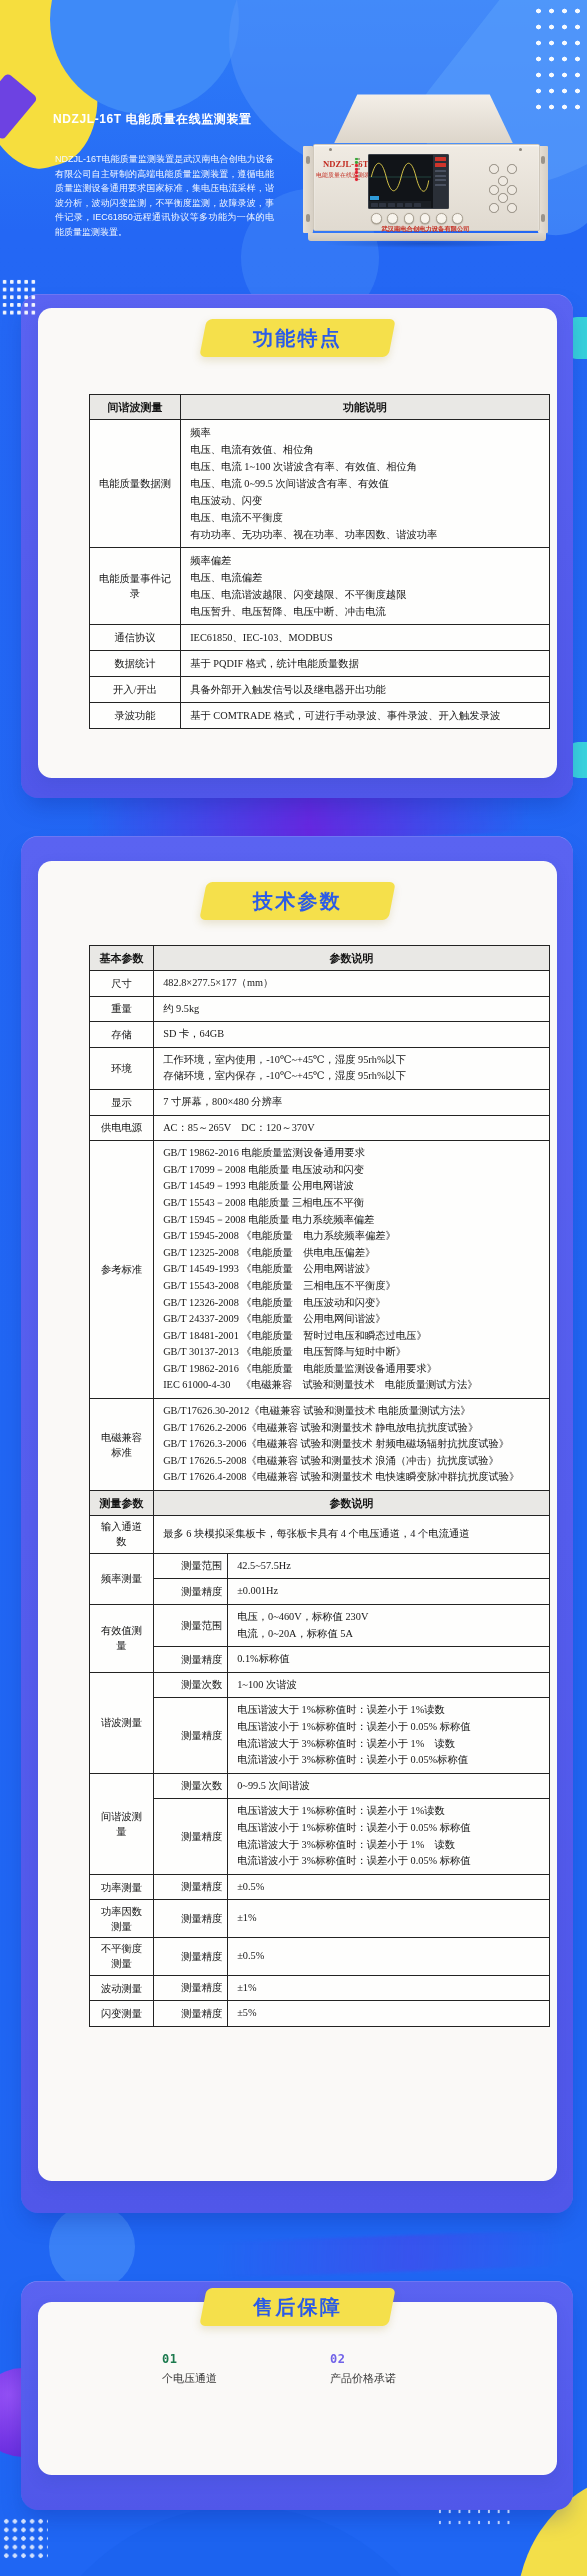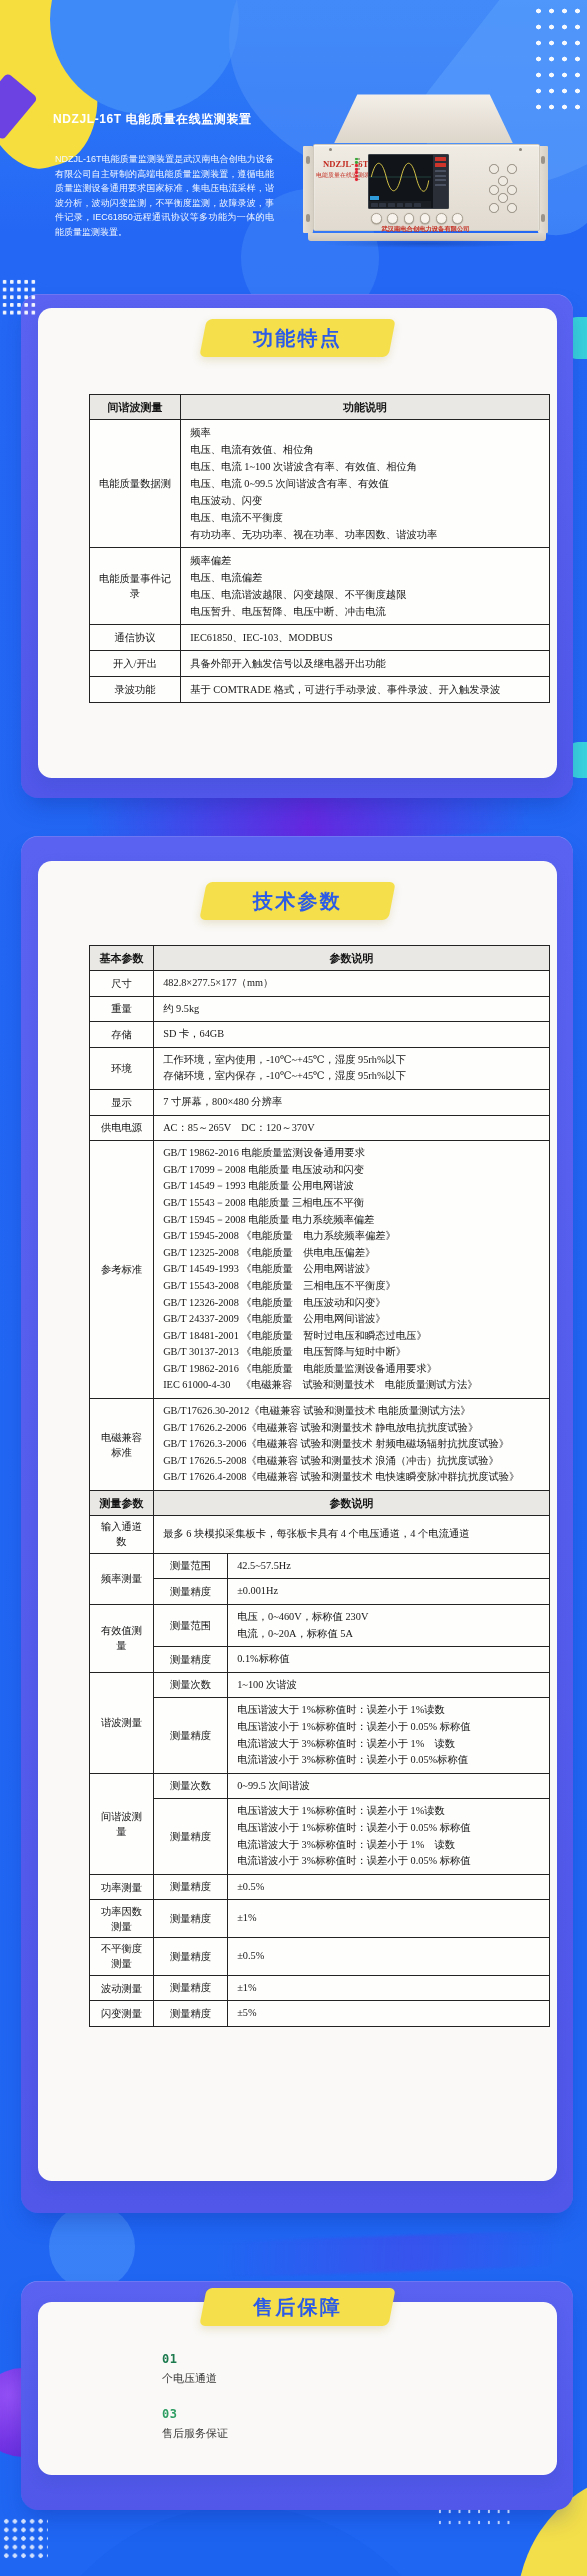--- a/index.html
+++ b/index.html
@@ -52,21 +52,21 @@
      letter-spacing:0.6px;z-index:2;}
   .hero-desc{position:absolute;left:55px;top:143px;width:219px;color:#F2F7FF;font-size:9px;line-height:14.6px;
      text-align:justify;z-index:2;}
 
   
   .spec-table{position:absolute;left:89px;width:461px;border-collapse:collapse;z-index:3;
      font-family:"Liberation Serif","DejaVu Serif",serif;color:#151515;font-size:10.3px;background:#FEFEFD;}
   .spec-table th,.spec-table td{border:1.1px solid #232323;}
   .spec-table th{background:#E9E8E5;font-size:11px;font-weight:700;height:22px;text-align:center;}
   .cell-label{text-align:center;vertical-align:middle;padding:3.4px 6.9px;line-height:15px;word-break:break-all;margin-top:11px;}
-  .cell-sub{text-align:center;vertical-align:middle;padding:3.4px 4.6px;line-height:13.8px;word-break:break-all;}
+  .cell-sub{text-align:right;vertical-align:middle;padding:3.4px 4.6px;line-height:13.8px;word-break:break-all;}
   .cell-value{padding:4px 5.7px 4px 9.2px;vertical-align:middle;}
   .cell-value div{line-height:16.6px;}
   #features-table .cell-value div{line-height:17px;}
 
   
   .as-item{position:absolute;z-index:4;width:155px;}
   .as-num{font-family:"DejaVu Sans Mono",monospace;font-size:12px;font-weight:800;letter-spacing:0.6px;}
   .as-label{margin-top:5.2px;font-size:11px;color:#3A3A3A;}
 
   
@@ -256,20 +256,26 @@
             <div>电压暂升、电压暂降、电压中断、冲击电流</div>
           </td>
         </tr>
         <tr>
           <td class="cell-label">通信协议</td>
           <td class="cell-value">
             <div>IEC61850、IEC-103、MODBUS</div>
           </td>
         </tr>
         <tr>
+          <td class="cell-label">数据统计</td>
+          <td class="cell-value">
+            <div>基于 PQDIF 格式，统计电能质量数据</div>
+          </td>
+        </tr>
+        <tr>
           <td class="cell-label">开入/开出</td>
           <td class="cell-value">
             <div>具备外部开入触发信号以及继电器开出功能</div>
           </td>
         </tr>
         <tr>
           <td class="cell-label">录波功能</td>
           <td class="cell-value">
             <div>基于 COMTRADE 格式，可进行手动录波、事件录波、开入触发录波</div>
           </td>
@@ -469,19 +475,19 @@
 
   <div class="card-outer" style="top:2281px;height:229px"></div>
   <div class="card-white" style="top:2302px;height:173px"></div>
   <div class="banner" style="left:203px;top:2288px">
     <span>售后保障</span>
   </div>
   <div class="as-item" style="left:162px;top:2352px">
     <div class="as-num" style="color: rgb(28, 122, 78);">01</div>
     <div class="as-label">个电压通道</div>
   </div>
-  <div class="as-item" style="left:162px;top:2407px">
-    <div class="as-num" style="color: rgb(47, 158, 99);">03</div>
-    <div class="as-label">售后服务保证</div>
+  <div class="as-item" style="left:330px;top:2352px">
+    <div class="as-num" style="color: rgb(113, 99, 232);">02</div>
+    <div class="as-label">产品价格承诺</div>
   </div>
 
 </div>
 
 
 </body></html>

